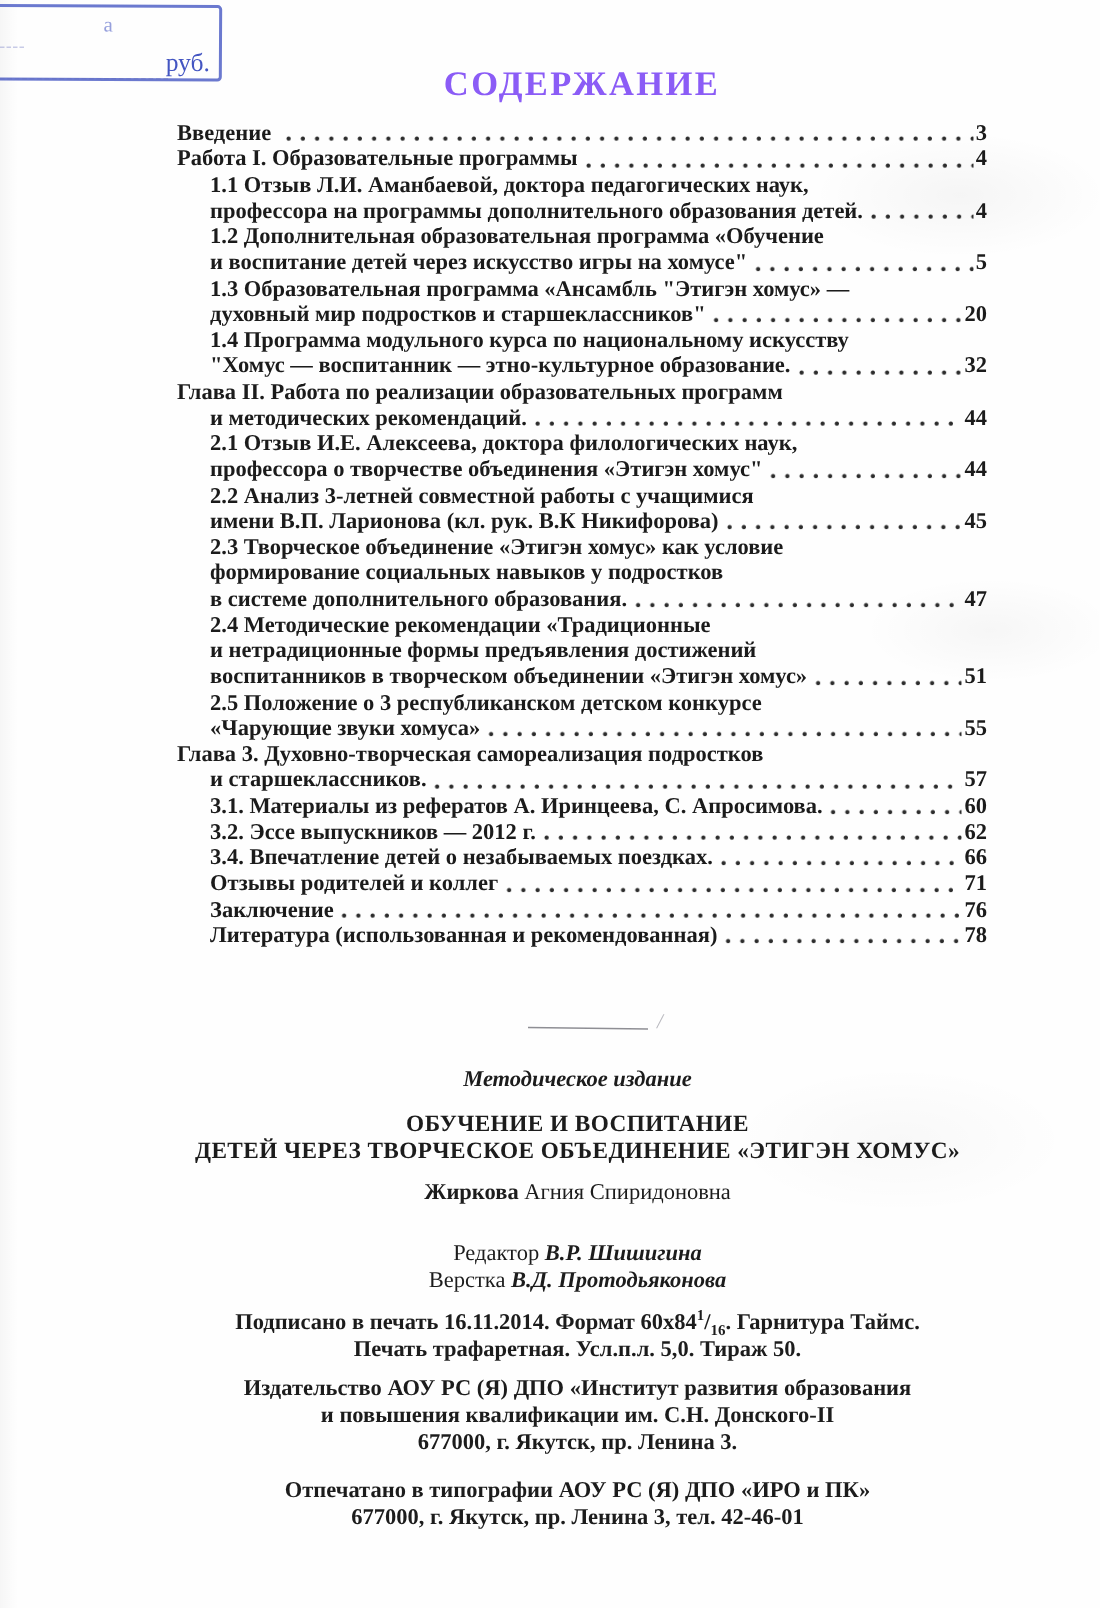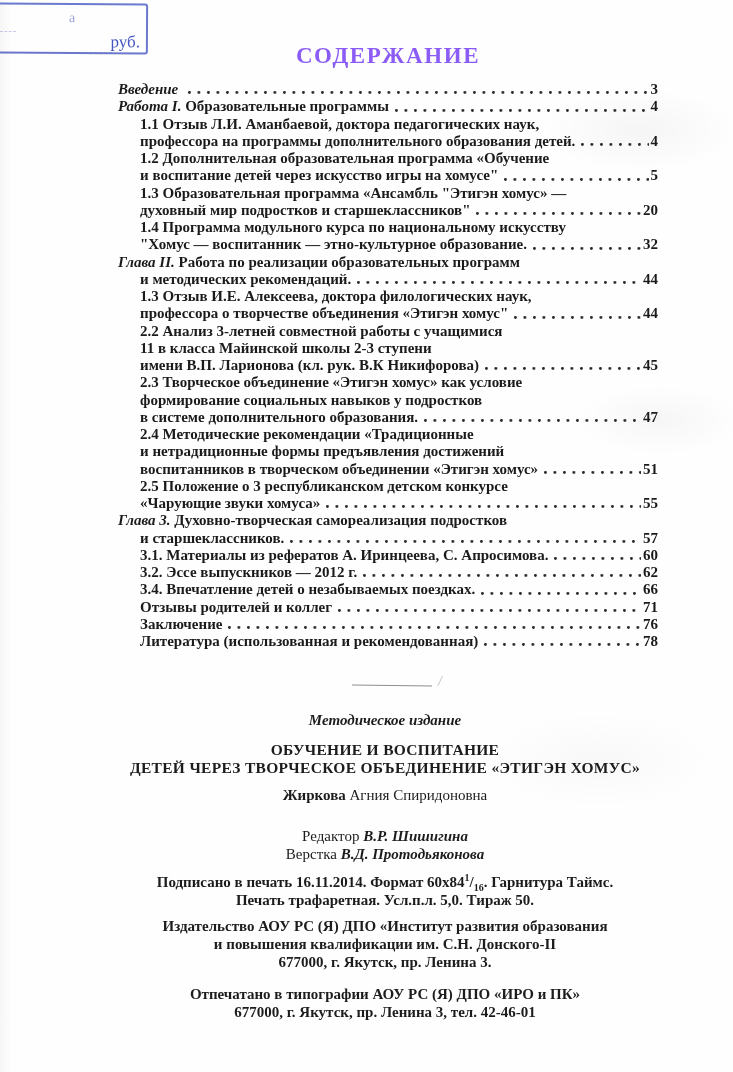--- a/index.html
+++ b/index.html
@@ -53,21 +53,21 @@
   .toc {
     position:absolute; top:81px; left:118px; width:540px;
   }
   .toc-row {
     display:flex; align-items:baseline;
     height:17.25px; line-height:17.25px;
     font-size:15px; font-weight:bold; white-space:nowrap;
     color:#1b1b1b;
   }
   .toc-row.indent { padding-left:22px; }
-  .toc-row .lead { font-style:italic; white-space:pre;text-align:center; }
+  .toc-row .lead { white-space:pre;text-align:center; }
   .toc-row .leader {
     flex:1 1 auto; min-width:6px; height:5px;
     align-self:flex-end; margin:0 2px 3px 5px;
     background-image:radial-gradient(circle at 2.4px 2.4px, #2c2c2c 1.1px, rgba(0,0,0,0) 1.7px);
     background-size:9.5px 5px; background-repeat:repeat-x;
     background-position:left bottom;
   }
   .toc-row .pagenum { text-align:right; }
 
   
@@ -174,37 +174,32 @@
 
     </div>
       <div class="toc-row indent">
 
       <span class="txt">и методических рекомендаций.</span>
       <span class="leader"></span>
       <span class="pagenum">44</span>
     </div>
       <div class="toc-row indent">
 
-      <span class="txt">1.3 Отзыв И.Е. Алексеева, доктора филологических наук,</span>
+      <span class="txt">2.1 Отзыв И.Е. Алексеева, доктора филологических наук,</span>
 
     </div>
       <div class="toc-row indent">
 
       <span class="txt">профессора о творчестве объединения «Этигэн хомус"</span>
       <span class="leader"></span>
       <span class="pagenum">44</span>
     </div>
       <div class="toc-row indent">
 
       <span class="txt">2.2 Анализ 3-летней совместной работы с учащимися</span>
-
-    </div>
-      <div class="toc-row indent">
-
-      <span class="txt">11 в класса Майинской школы 2-3 ступени</span>
 
     </div>
       <div class="toc-row indent">
 
       <span class="txt">имени В.П. Ларионова (кл. рук. В.К Никифорова)</span>
       <span class="leader"></span>
       <span class="pagenum">45</span>
     </div>
       <div class="toc-row indent">
 

